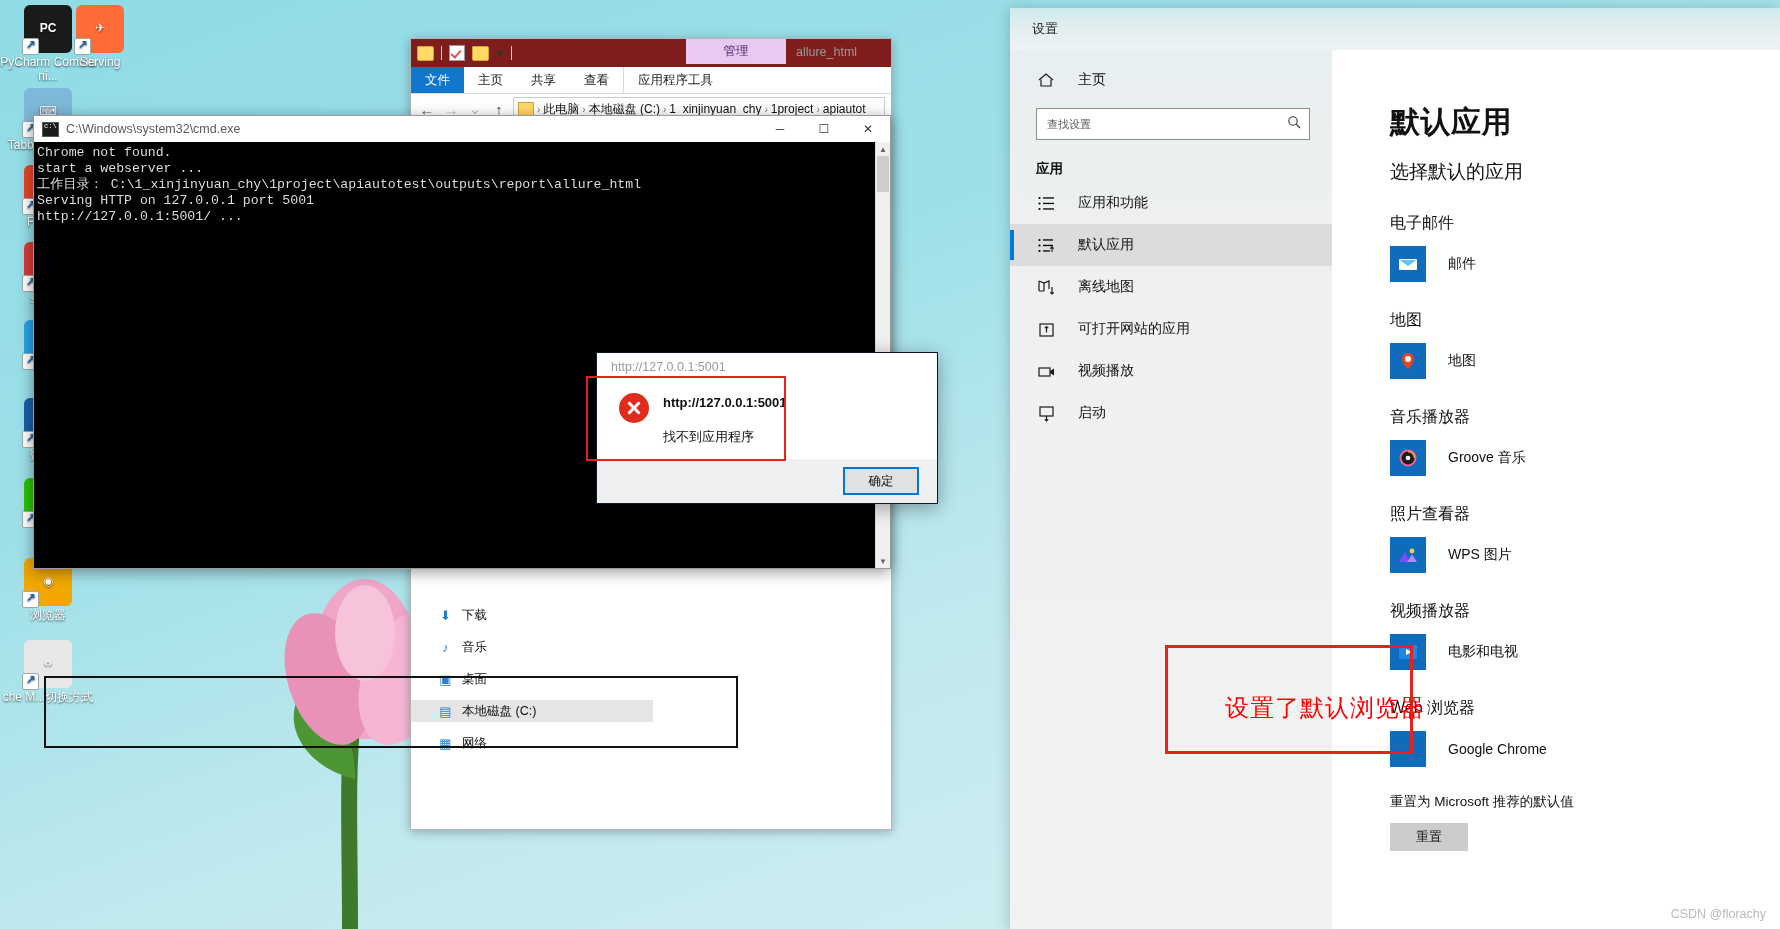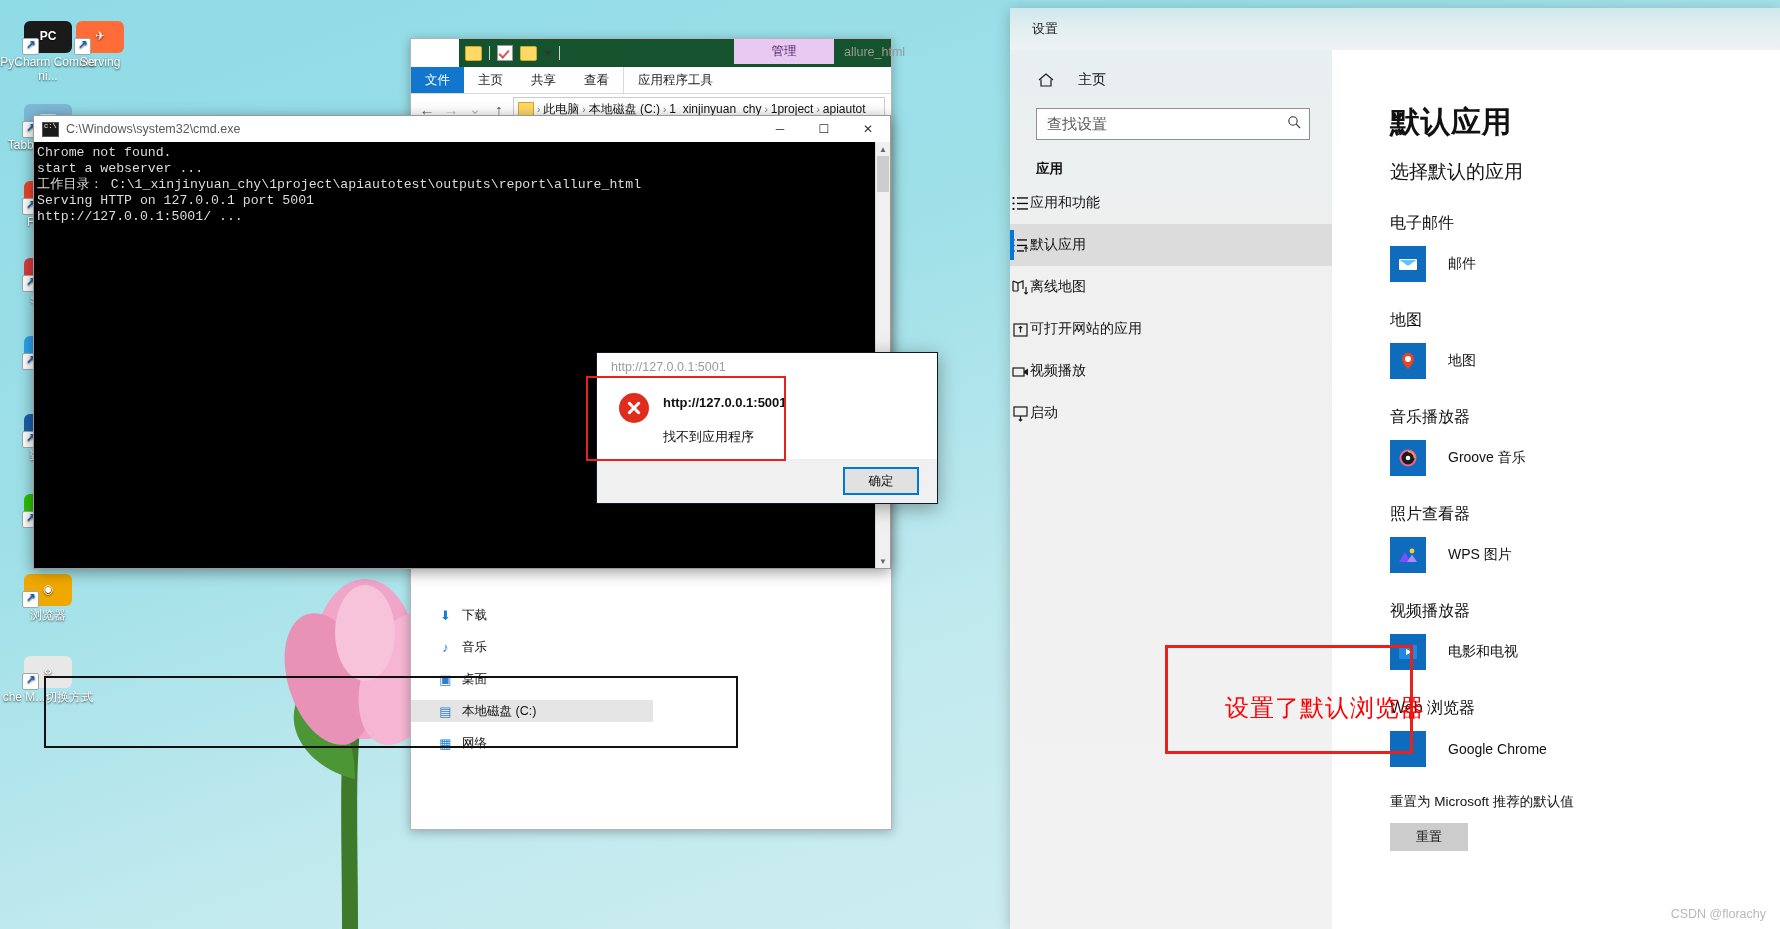--- a/index.html
+++ b/index.html
@@ -8,31 +8,31 @@
     font-family:"Liberation Sans","DejaVu Sans",sans-serif;
     background:#7fd4e0;
   }
   
   #desktop{position:absolute;inset:0;
     background:linear-gradient(160deg,#8fdbe6 0%,#9fe0e8 35%,#bfe9ee 60%,#d9f1f3 100%);}
   .flower{position:absolute;left:150px;bottom:0;width:420px;height:400px;pointer-events:none;}
   
   .dicon{position:absolute;width:96px;text-align:center;color:#fff;font-size:12px;
          text-shadow:0 1px 2px rgba(0,0,0,.75);line-height:1.15;}
-  .dicon .glyph{width:48px;height:32px;margin:16px auto 3px;position:relative;border-radius:6px;
+  .dicon .glyph{width:48px;height:48px;margin:0 auto 3px;position:relative;border-radius:6px;
          display:flex;align-items:center;justify-content:center;font-weight:bold;color:#fff;}
   .dicon .shortcut{position:absolute;left:-2px;bottom:-2px;width:15px;height:15px;background:#fff;
          border:1px solid #9aa;border-radius:2px;color:#1b62b5;font-size:12px;line-height:13px;text-align:center;}
   .dicon .cap{display:block;word-break:break-all;}
 
   
   #explorer{position:absolute;left:410px;top:38px;width:480px;height:790px;
      background:#fff;border:1px solid #b5b5b5;box-shadow:0 2px 10px rgba(0,0,0,.28);}
-  .exp-qat{height:28px;background:#14532d;display:flex;align-items:center;padding:0 6px;gap:7px;
-     border-bottom:0;position:relative;margin-left:48px;}
+  .exp-qat{height:28px;background:#7f1d1d;display:flex;align-items:center;padding:0 6px;gap:7px;
+     border-bottom:0;position:relative;}
   .qat-folder{width:15px;height:13px;background:#ffd966;border:1px solid #d3a829;border-radius:1px 2px 2px 2px;}
   .qat-sep{width:1px;height:14px;background:#d0d0d0;}
   .qat-check{width:14px;height:14px;border:1px solid #9a9a9a;background:#fff;position:relative;}
   .qat-check:after{content:"";position:absolute;left:3px;top:2px;width:4px;height:8px;
      border:solid #d9534f;border-width:0 2px 2px 0;transform:rotate(42deg);}
   .qat-caret{width:0;height:0;border-left:4px solid transparent;border-right:4px solid transparent;
      border-top:5px solid #333;}
   .mgmt-tab{position:absolute;left:275px;top:0;width:100px;height:25px;background:#e7c9f2;
      color:#5c2d6e;font-size:12.5px;display:flex;align-items:center;justify-content:center;}
   .exp-title{position:absolute;left:385px;top:0;height:25px;display:flex;align-items:center;
@@ -97,24 +97,24 @@
   #settings{position:absolute;left:1010px;top:8px;width:770px;height:921px;background:#fff;
      box-shadow:0 2px 14px rgba(0,0,0,.22);display:flex;flex-direction:column;}
   .set-head{height:42px;display:flex;align-items:center;padding-left:22px;font-size:13px;color:#1a1a1a;
      background:linear-gradient(180deg,#cfe9ed 0%,#e5eff0 55%,#eef2f3 100%);}
   .set-main{flex:1;display:flex;min-height:0;}
   .set-left{width:322px;background:linear-gradient(180deg,#e8eff0 0%,#f0f0f0 26%,#f2f2f2 100%);
      padding-top:14px;}
   .home-row{display:flex;align-items:center;gap:22px;padding:6px 0 6px 26px;font-size:14px;color:#111;}
   .search-wrap{margin:12px 22px 0 26px;height:30px;border:1px solid #8e8e8e;background:#fff;
      display:flex;align-items:center;padding:0 8px;}
-  .search-wrap input{border:0;outline:0;flex:1;font-size:15px;color:#333;font-family:Liberation Serif, serif;background:transparent;}
+  .search-wrap input{border:0;outline:0;flex:1;font-size:11px;color:#333;font-family:Liberation Serif, serif;background:transparent;}
   .search-wrap input::placeholder{color:#5a5a5a;}
   .sec-label{padding:20px 0 4px 26px;font-size:13.5px;font-weight:bold;color:#111;}
-  .nav-row{height:42px;display:flex;align-items:center;position:relative;font-size:14px;color:#111;}
+  .nav-row{height:42px;display:flex;align-items:center;gap:22px;padding-left:26px;position:relative;font-size:14px;color:#111;}
   .nav-row.active{background:#dcdcdc;}
   .nav-row.active:before{content:"";position:absolute;left:0;top:6px;bottom:6px;width:4px;background:#0078d7;}
   .nav-ico{width:20px;height:20px;display:flex;align-items:center;justify-content:center;color:#1a1a1a;}
   .set-right{flex:1;padding:52px 0 0 58px;overflow:hidden;position:relative;background:#fff;}
   .set-h1{font-size:30px;font-weight:600;color:#111;letter-spacing:.5px;}
   .set-h2{font-size:19px;color:#111;margin-top:16px;}
   .cat-label{font-size:16px;color:#111;margin-top:28px;}
   .app-row{display:flex;align-items:center;gap:22px;margin-top:12px;}
   .app-tile{width:36px;height:36px;background:#0f6cbd;display:flex;align-items:center;justify-content:center;flex:0 0 auto;}
   .app-name{font-size:14px;color:#111;}

